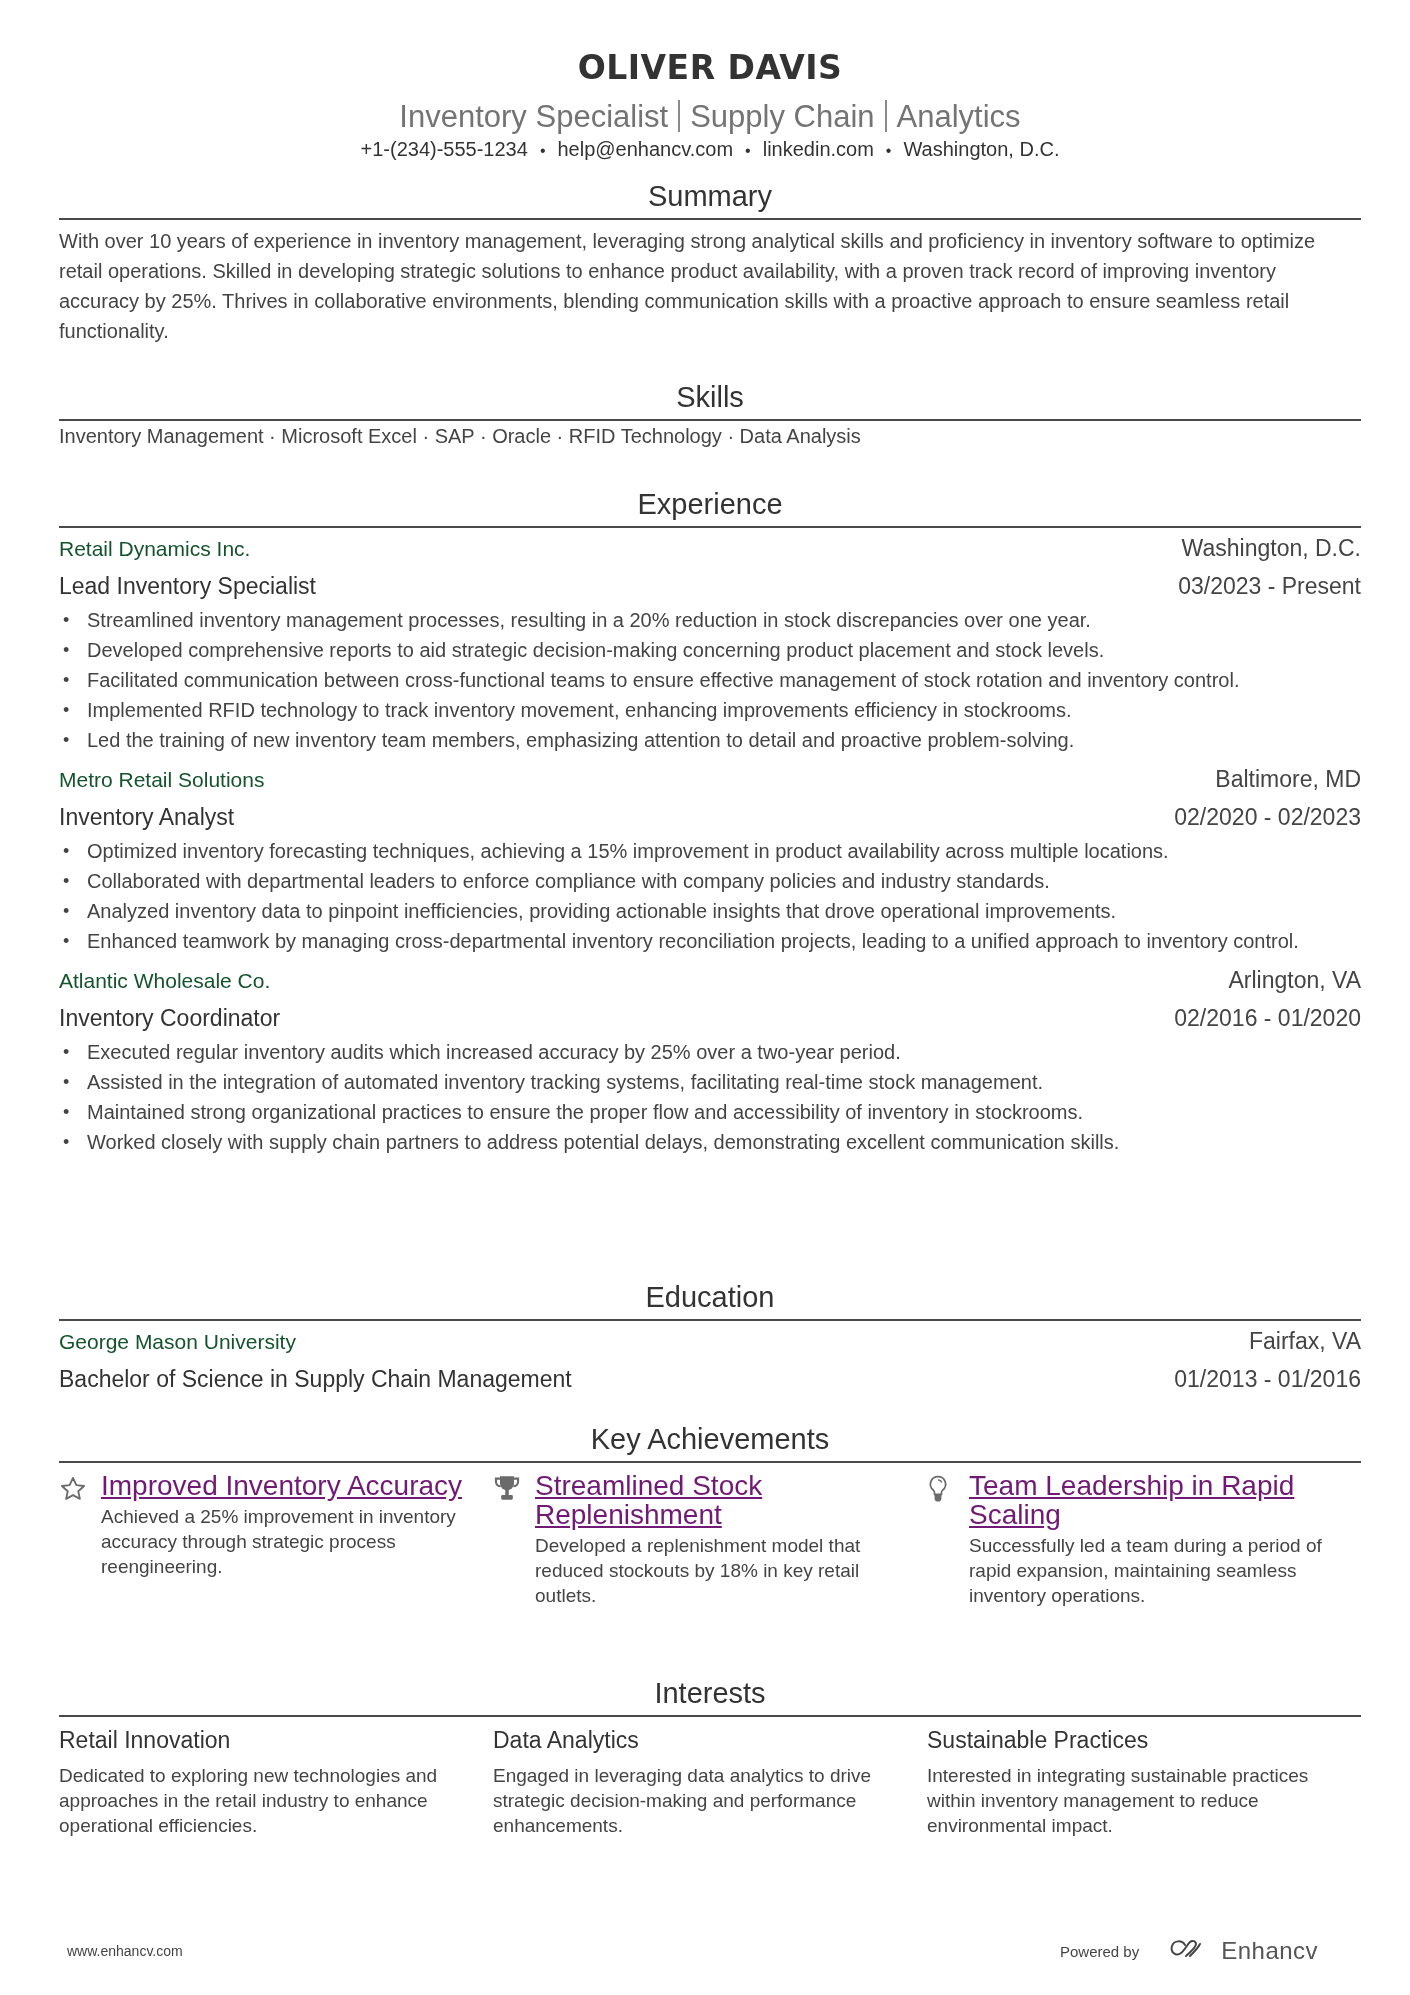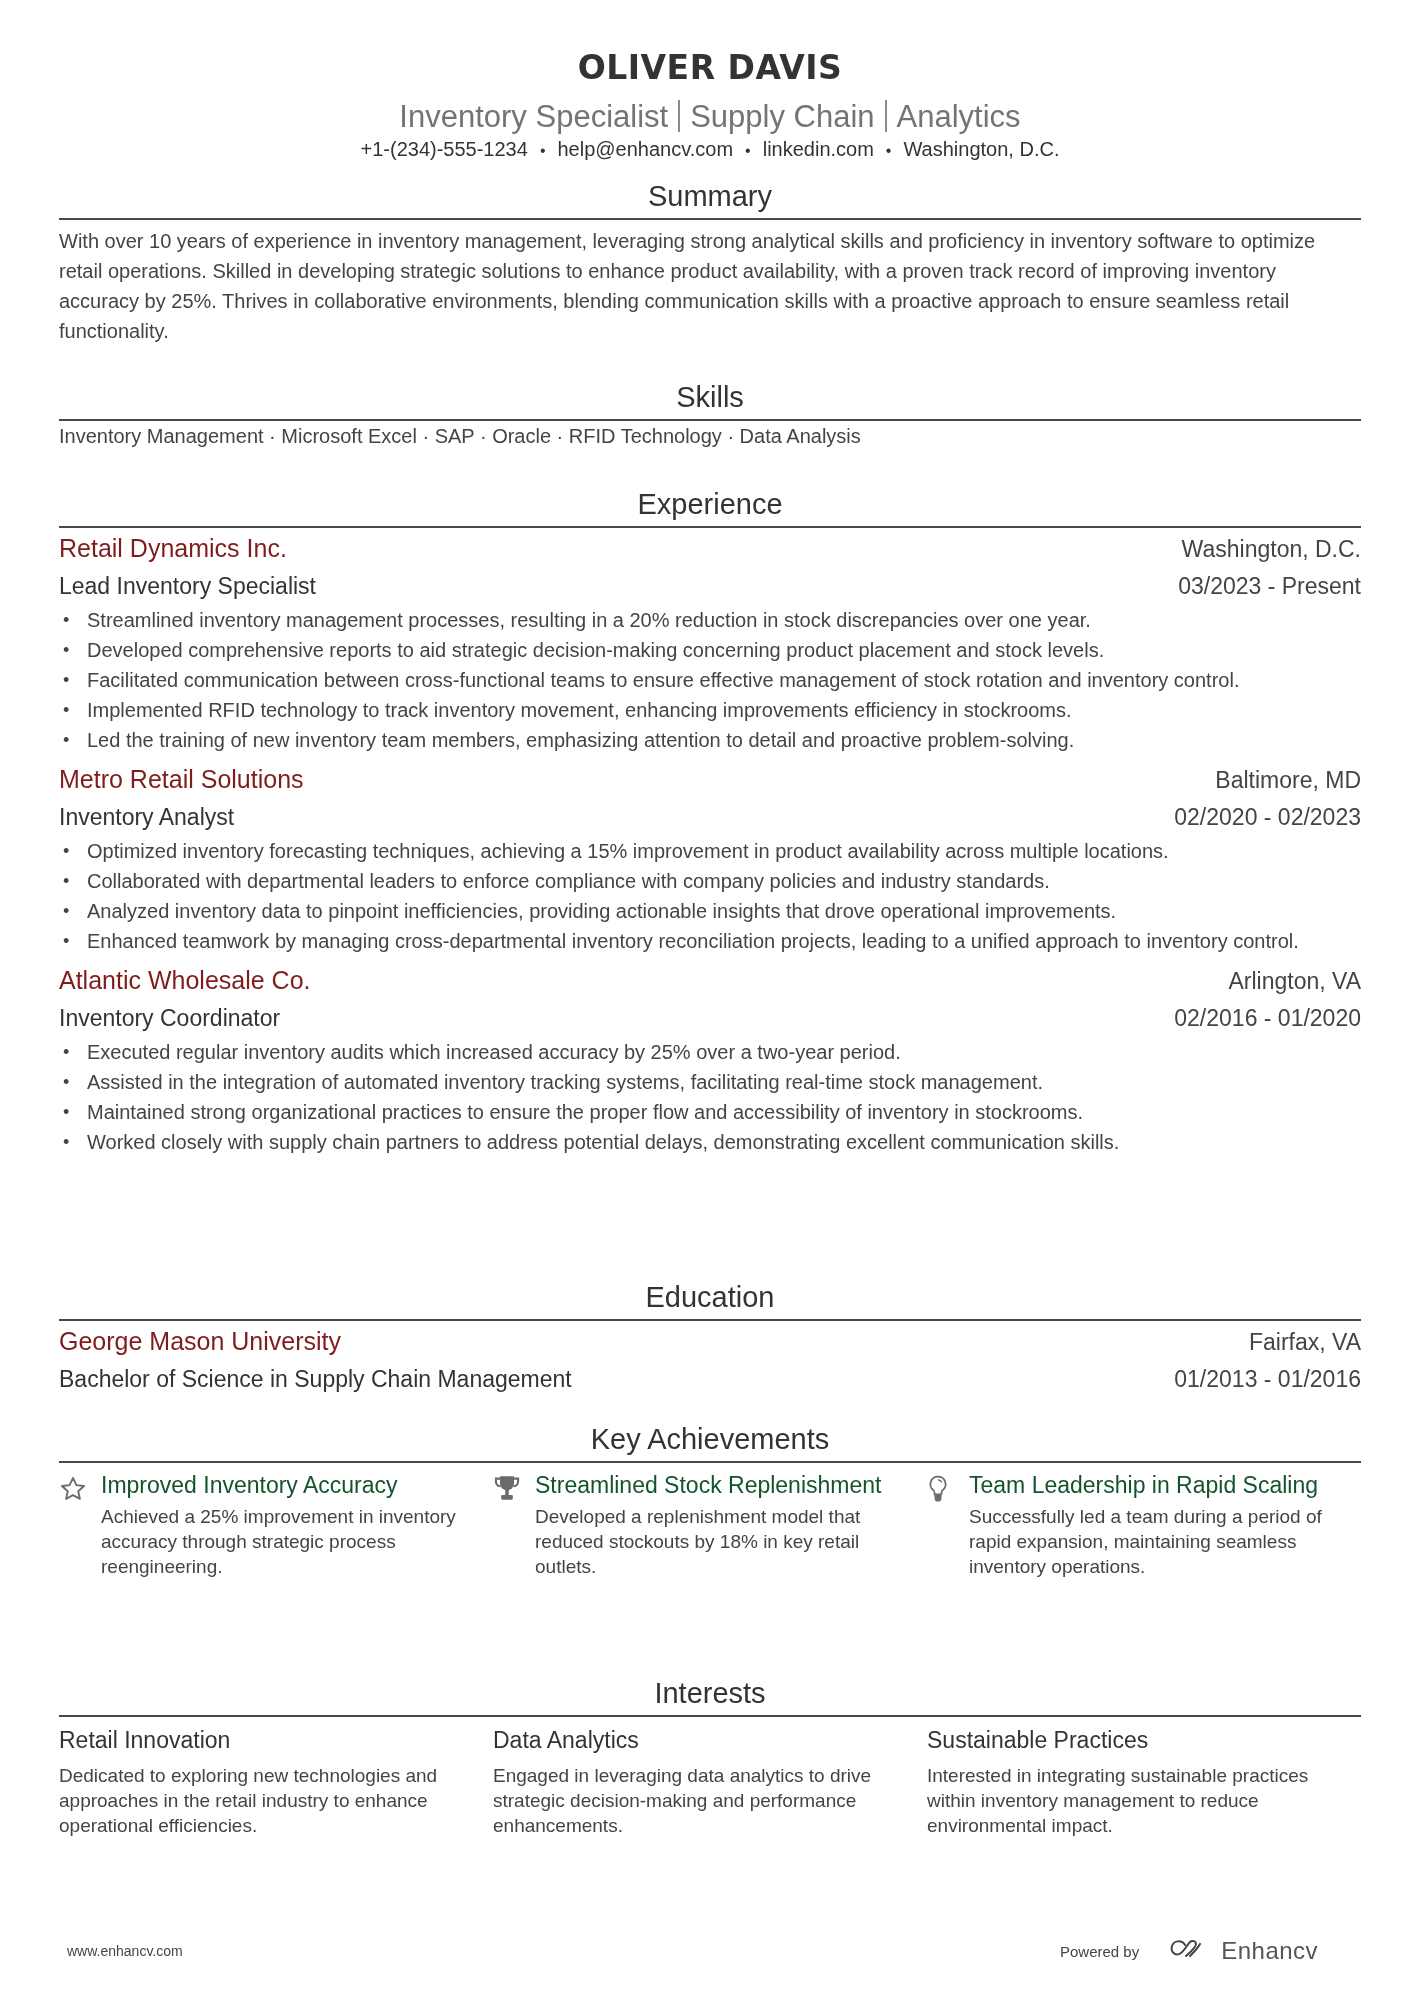--- a/index.html
+++ b/index.html
@@ -13,32 +13,32 @@
   .contact { font-size: 20px; color: #333; line-height: 26px; margin-top: 0px; }
   .contact .dot { margin: 0 12px; font-size: 16px; }
   .section { position: absolute; left: 0; width: 1302px; }
   .section-title { text-align: center; font-size: 29px; color: #333; line-height: 36px; }
   .section-rule { height: 2px; background: #4a4a4a; margin-top: 4px; }
   .text { font-size: 20px; line-height: 30px; color: #444; }
   .summary-text { margin-top: 6px; }
   .skills-text { font-size: 20px; line-height: 30px; color: #444; }
   .entry { margin-top: 2px; }
   .row { display: flex; justify-content: space-between; align-items: baseline; }
-  .company { font-size: 25px; color: #7f1d1d; line-height: 36px; }
+  .company { font-size: 21px; color: #14532d; line-height: 36px; }
   .loc { font-size: 23px; color: #444; line-height: 36px; }
   .role { font-size: 23px; color: #333; line-height: 38px; }
   .date { font-size: 23px; color: #444; line-height: 38px; }
   ul.bullets { list-style: none; margin-top: 0px; }
   ul.bullets li { position: relative; padding-left: 28px; font-size: 20px; line-height: 30px; color: #444; }
   ul.bullets li::before { content: "•"; position: absolute; left: 4px; top: 0; color: #444; font-size: 18px; }
   .ach-grid { display: flex; margin-top: 8px; }
   .ach { width: 444px; display: flex; }
   .ach-icon { width: 42px; flex: none; padding-top: 4px; }
   .ach-body { width: 380px; }
-  .ach-title { font-size: 23px; line-height: 29px; color: #14532d; }
+  .ach-title { font-size: 28px; line-height: 29px; color: #701a75; text-decoration: underline; }
   .ach-desc { font-size: 19px; line-height: 25px; color: #444; margin-top: 4px; }
   .int-grid { display: flex; margin-top: 6px; }
   .int { width: 444px; padding-right: 24px; }
   .int-title { font-size: 23px; line-height: 34px; color: #333; }
   .int-desc { font-size: 19px; line-height: 25px; color: #444; margin-top: 6px; }
   .footer-left { position: absolute; left: 67px; top: 1943px; font-size: 14px; color: #444; }
   .footer-right { position: absolute; left: 1060px; top: 1936px; display: flex; align-items: center; }
   .powered { font-size: 15px; color: #444; margin-right: 26px; }
   .brand { font-size: 24px; color: #555; margin-left: 10px; letter-spacing: 0.5px; }
 </style>

